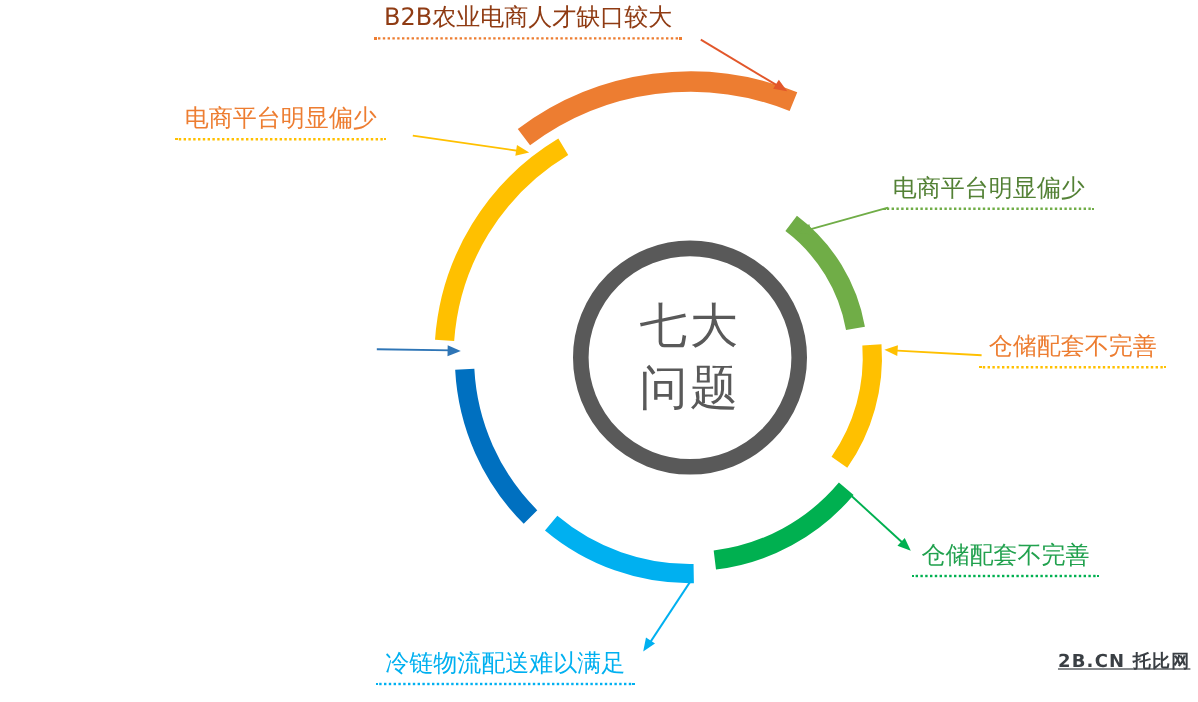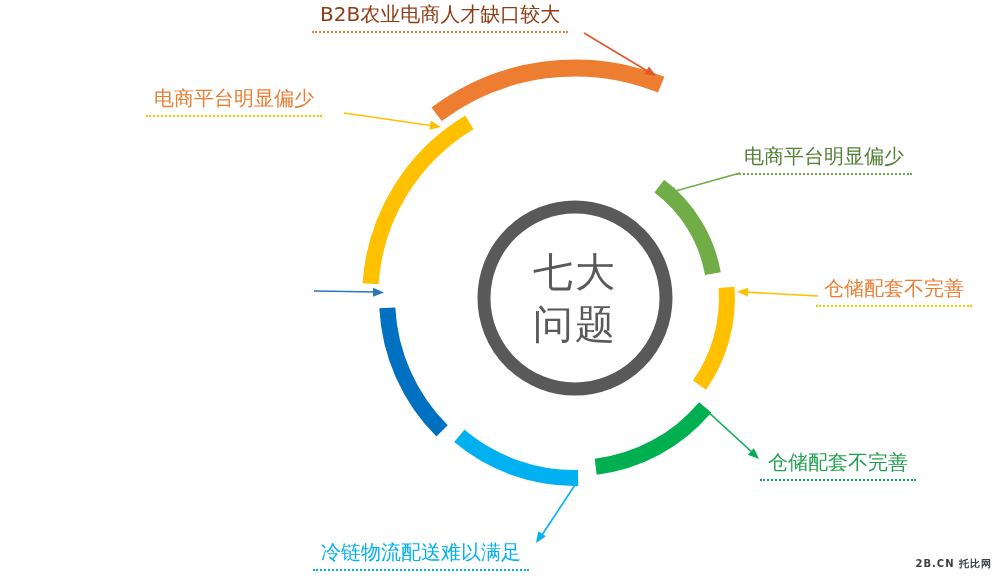--- a/index.html
+++ b/index.html
@@ -40,25 +40,26 @@
     text-align: center;
     font-size: 40px;
     line-height: 1.3;
     letter-spacing: 2px;
     color: #595959;
     white-space: pre-line;
   }
 
   .watermark {
     position: absolute;
-    right: 6px; bottom: 14px;
-    font-size: 10px;
+    right: 6px; bottom: 24px;
+    font-size: 15px;
     font-weight: bold;
     color: #3A3F44;
     letter-spacing: 1px;
+    text-decoration: underline;
   }
 </style>
 </head>
 <body>
 
 <div class="stage">
 
   <svg class="diagram" width="998" height="585" viewBox="0 0 998 585">
 
     <g>

